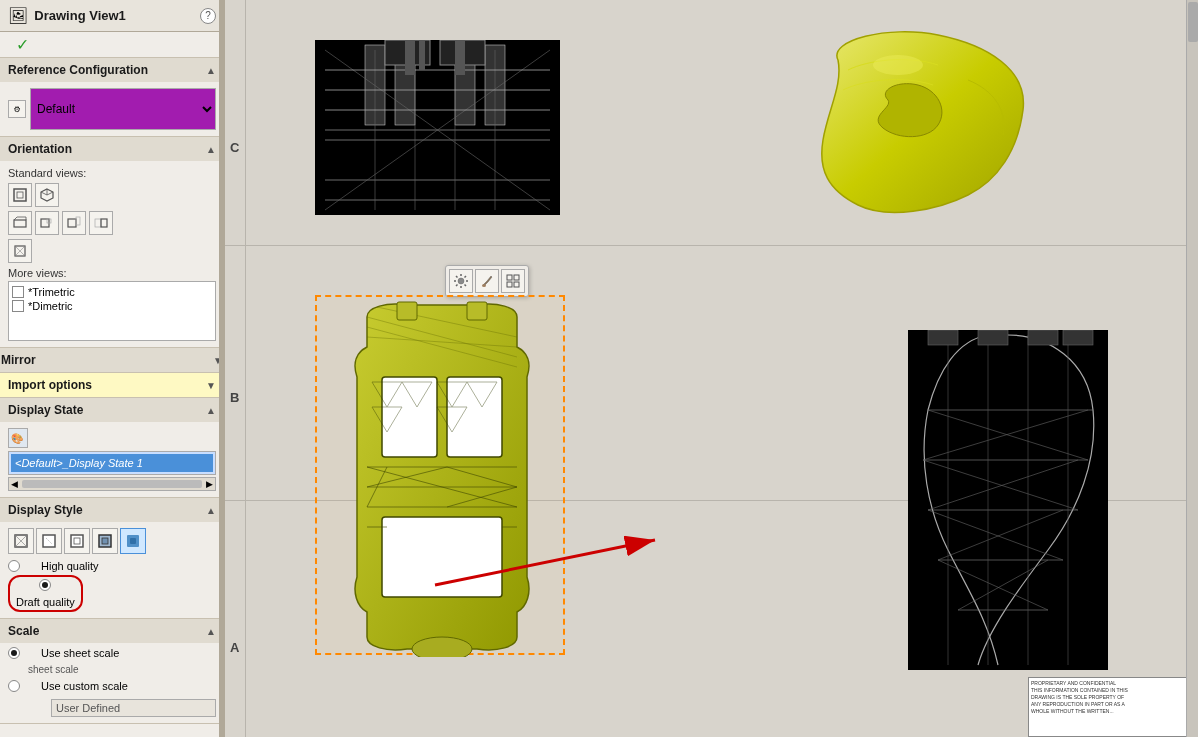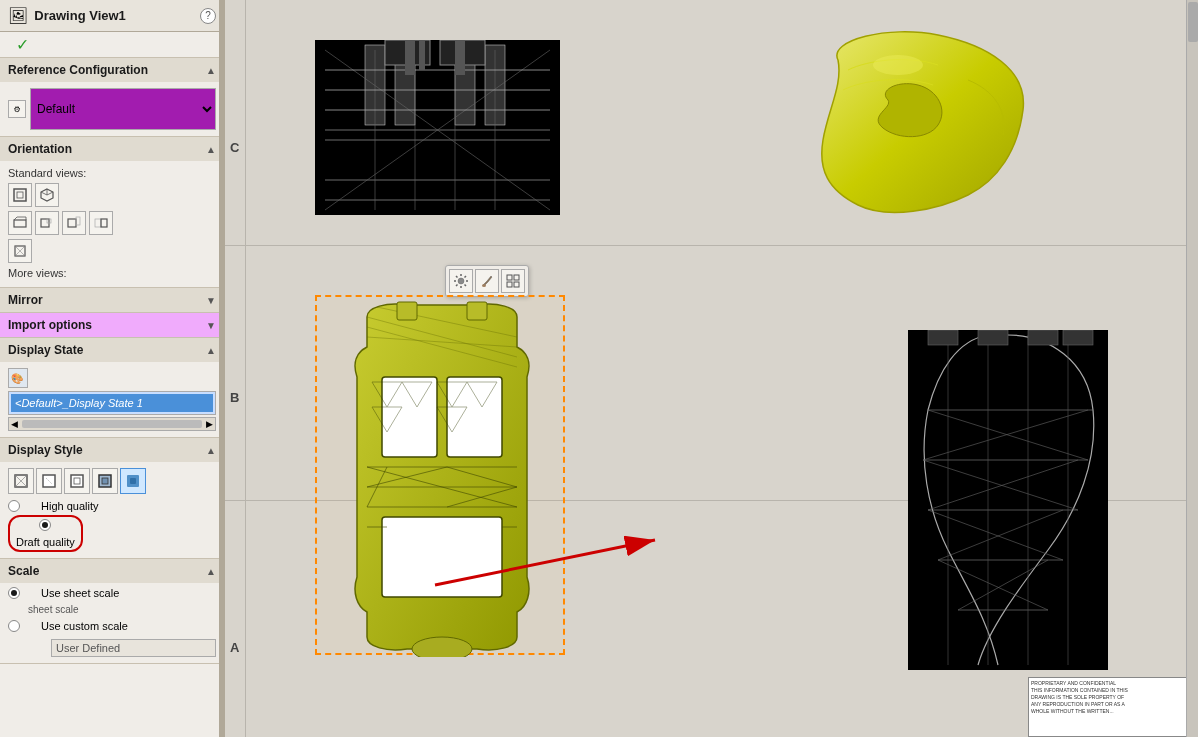--- a/index.html
+++ b/index.html
@@ -348,32 +348,32 @@
       right: 0;
       top: 0;
       bottom: 0;
       width: 12px;
       background: #c8c4bc;
       border-left: 1px solid #aaa;
     }
 
     
     .import-options-header {
-      background: #f0abfc;
+      background: #fef9c3;
       padding: 5px 8px;
       display: flex;
       align-items: center;
       justify-content: space-between;
       cursor: pointer;
     }
 
     
     .mirror-header {
       background: #e0dbd0;
-      padding: 5px 8px;
+      padding: 5px 1px;
       display: flex;
       align-items: center;
       justify-content: space-between;
       cursor: pointer;
     }
 
     
     .ds-scrollbar {
       display: flex;
       align-items: center;
@@ -481,20 +481,30 @@
         <div class="view-icons-row">
           <div class="view-icon-btn">
             <svg width="16" height="16" viewBox="0 0 16 16">
               <rect x="3" y="3" width="10" height="10" fill="none" stroke="#555" stroke-width="1.2"></rect>
               <line x1="3" y1="3" x2="13" y2="13" stroke="#888" stroke-width="0.6"></line>
               <line x1="13" y1="3" x2="3" y2="13" stroke="#888" stroke-width="0.6"></line>
             </svg>
           </div>
         </div>
         <div class="more-views-label">More views:</div>
+        <div class="more-views-list">
+          <div class="more-views-item">
+            <div class="checkbox-small"></div>
+            <span>*Trimetric</span>
+          </div>
+          <div class="more-views-item">
+            <div class="checkbox-small"></div>
+            <span>*Dimetric</span>
+          </div>
+        </div>
       </div>
     </div>
 
     <div class="section">
       <div class="mirror-header">
         <span class="section-header-text">Mirror</span>
         <span class="chevron">▼</span>
       </div>
     </div>
 

